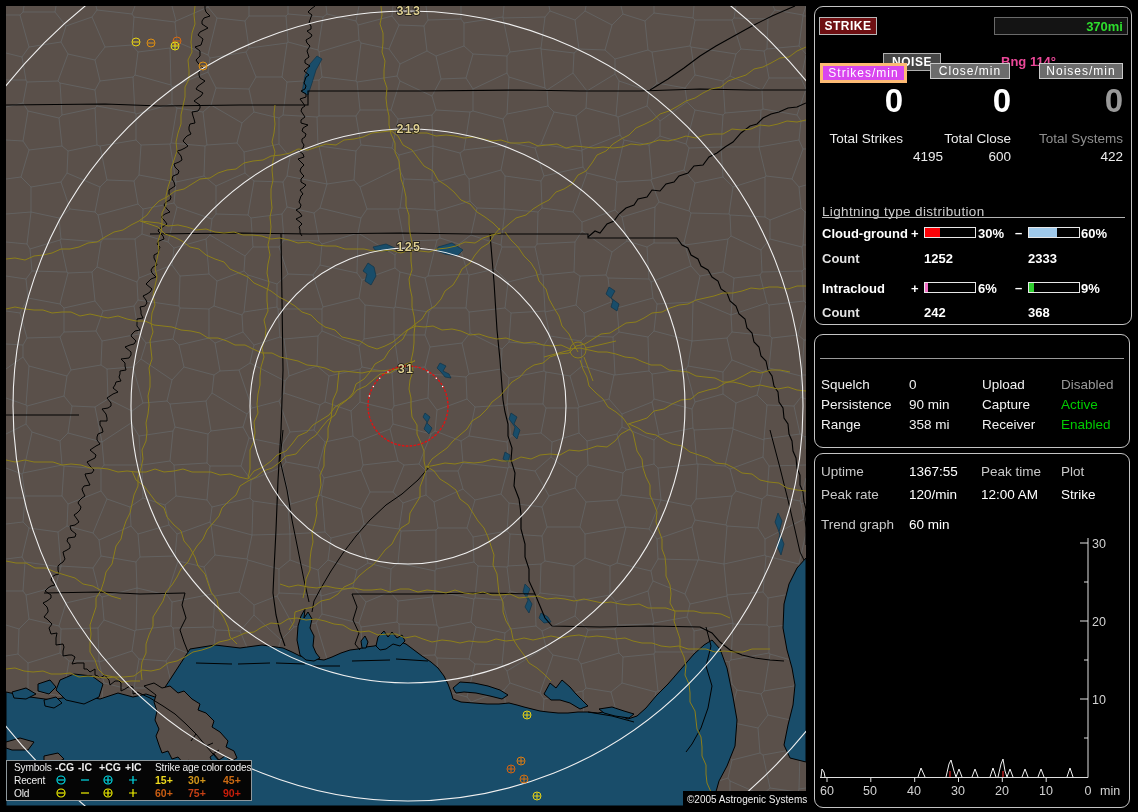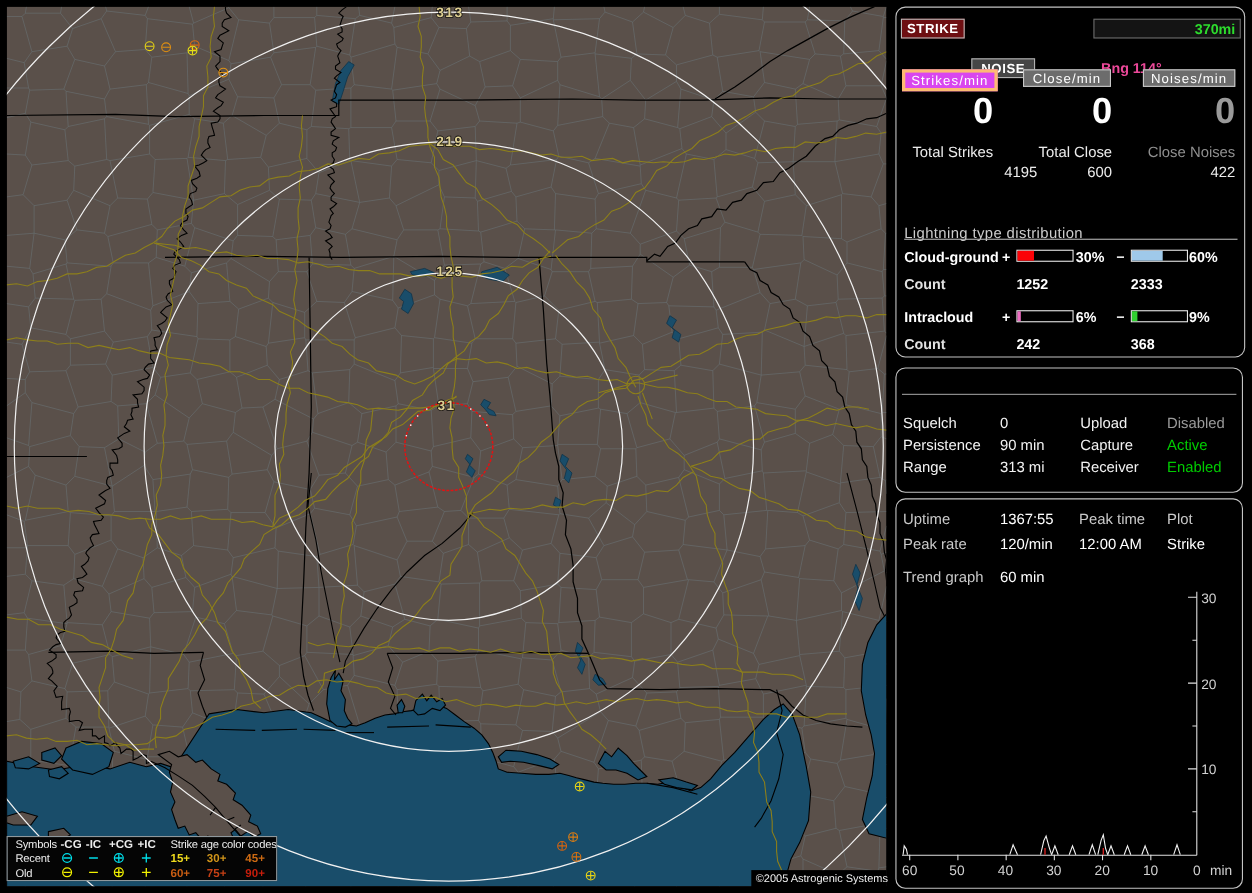--- a/index.html
+++ b/index.html
@@ -275,21 +275,21 @@
 <div class="btn" style="left:820px;top:63px;width:81px;height:14px;background:#d946ef;border:3px solid #fdba74;font-size:12px;line-height:14px;font-weight:normal;letter-spacing:1px;">Strikes/min</div>
 <div class="btn" style="left:930px;top:63px;width:78px;height:14px;background:#6c6c6c;border:1px solid #c8c8c8;font-size:12px;line-height:14px;font-weight:normal;letter-spacing:1px;">Close/min</div>
 <div class="btn" style="left:1039px;top:63px;width:82px;height:14px;background:#6c6c6c;border:1px solid #c8c8c8;font-size:12px;line-height:14px;font-weight:normal;letter-spacing:1px;">Noises/min</div>
 
 <div class="abs" style="left:760px;top:82px;width:143px;text-align:right;color:#fff;font-size:33px;font-weight:bold;">0</div>
 <div class="abs" style="left:870px;top:82px;width:141px;text-align:right;color:#fff;font-size:33px;font-weight:bold;">0</div>
 <div class="abs" style="left:980px;top:82px;width:143px;text-align:right;color:#9a9a9a;font-size:33px;font-weight:bold;">0</div>
 
 <div class="abs" style="left:760px;top:131px;width:143px;text-align:right;color:#ececec;font-size:13.5px;">Total Strikes</div>
 <div class="abs" style="left:870px;top:131px;width:141px;text-align:right;color:#ececec;font-size:13.5px;">Total Close</div>
-<div class="abs" style="left:980px;top:131px;width:143px;text-align:right;color:#8f8f8f;font-size:13.5px;">Close Noises</div>
+<div class="abs" style="left:980px;top:131px;width:143px;text-align:right;color:#8f8f8f;font-size:13.5px;">Total Systems</div>
 <div class="abs" style="left:800px;top:149px;width:143px;text-align:right;color:#ececec;font-size:13.5px;">4195</div>
 <div class="abs" style="left:870px;top:149px;width:141px;text-align:right;color:#ececec;font-size:13.5px;">600</div>
 <div class="abs" style="left:980px;top:149px;width:143px;text-align:right;color:#ececec;font-size:13.5px;">422</div>
 
 <div class="abs" style="left:822px;top:204px;color:#cdcdcd;font-size:13.5px;letter-spacing:0.35px;">Lightning type distribution</div>
 <div class="abs" style="left:822px;top:217px;width:303px;height:1px;background:#b4b4b4;"></div>
 
 <div class="abs" style="left:822px;top:226px;color:#fff;font-size:13px;font-weight:bold;">Cloud-ground</div>
 <div class="abs" style="left:911px;top:226px;color:#fff;font-size:13px;font-weight:bold;">+</div>
 <div class="abs" style="left:924px;top:227px;width:50px;height:9px;border:1px solid #e8e8e8;background:#000;">
@@ -325,21 +325,21 @@
 <div class="abs" style="left:820px;top:358px;width:304px;height:1px;background:#9a9a9a;"></div>
 <div class="abs" style="left:821px;top:377px;color:#f2f2f2;font-size:13.5px;">Squelch</div>
 <div class="abs" style="left:909px;top:377px;color:#f2f2f2;font-size:13.5px;">0</div>
 <div class="abs" style="left:982px;top:377px;color:#f2f2f2;font-size:13.5px;">Upload</div>
 <div class="abs" style="left:1061px;top:377px;color:#9a9a9a;font-size:13.5px;">Disabled</div>
 <div class="abs" style="left:821px;top:397px;color:#f2f2f2;font-size:13.5px;">Persistence</div>
 <div class="abs" style="left:909px;top:397px;color:#f2f2f2;font-size:13.5px;">90 min</div>
 <div class="abs" style="left:982px;top:397px;color:#f2f2f2;font-size:13.5px;">Capture</div>
 <div class="abs" style="left:1061px;top:397px;color:#00cc00;font-size:13.5px;">Active</div>
 <div class="abs" style="left:821px;top:417px;color:#f2f2f2;font-size:13.5px;">Range</div>
-<div class="abs" style="left:909px;top:417px;color:#f2f2f2;font-size:13.5px;">313 mi</div>
+<div class="abs" style="left:909px;top:417px;color:#f2f2f2;font-size:13.5px;">358 mi</div>
 <div class="abs" style="left:982px;top:417px;color:#f2f2f2;font-size:13.5px;">Receiver</div>
 <div class="abs" style="left:1061px;top:417px;color:#00cc00;font-size:13.5px;">Enabled</div>
 
 <div class="abs" style="left:821px;top:464px;color:#c9c9c9;font-size:13.5px;">Uptime</div>
 <div class="abs" style="left:909px;top:464px;color:#fff;font-size:13.5px;">1367:55</div>
 <div class="abs" style="left:981px;top:464px;color:#c9c9c9;font-size:13.5px;">Peak time</div>
 <div class="abs" style="left:1061px;top:464px;color:#c9c9c9;font-size:13.5px;">Plot</div>
 <div class="abs" style="left:821px;top:487px;color:#c9c9c9;font-size:13.5px;">Peak rate</div>
 <div class="abs" style="left:909px;top:487px;color:#fff;font-size:13.5px;">120/min</div>
 <div class="abs" style="left:981px;top:487px;color:#fff;font-size:13.5px;">12:00 AM</div>

